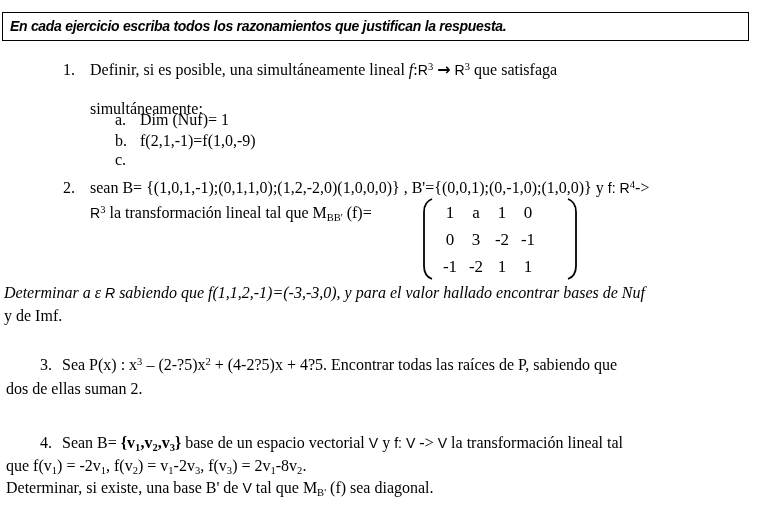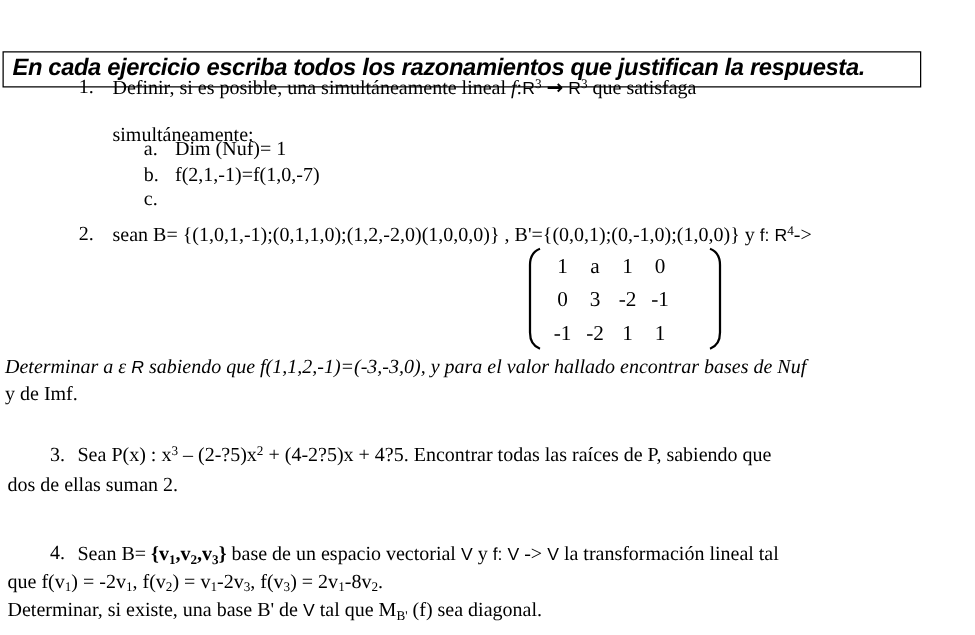--- a/index.html
+++ b/index.html
@@ -8,23 +8,23 @@
     font-family:"Liberation Serif", serif; font-size:16px; color:#000000;
     overflow:hidden;
   }
   .abs { position:absolute; white-space:nowrap; line-height:20px; }
   .row { display:flex; }
   .num { width:27px; flex:0 0 auto; }
   .num-sm { width:22px; flex:0 0 auto; }
   .sublabel { width:25px; flex:0 0 auto; }
   .title-box {
     position:absolute; left:2px; top:12px; width:718px;
-    border:1px solid #000000; padding:2px 8px 3px 7px;
+    border:1px solid #000000; padding:2px 20px 3px 7px;
     font-family:"Liberation Sans", sans-serif; font-weight:bold; font-style:italic;
-    font-size:19px; letter-spacing:-0.3px; line-height:22px; white-space:nowrap;margin-top:29px;
+    font-size:14px; letter-spacing:-0.3px; line-height:22px; white-space:nowrap;
   }
   
   .seg-sup  { font-size:0.66em; position:relative; top:-0.5em; }
   .seg-sub  { font-size:0.66em; position:relative; top:0.25em; }
   .seg-b    { font-weight:bold; }
   .seg-bsub { font-weight:bold; font-size:0.66em; position:relative; top:0.25em; }
   .seg-i    { font-style:italic; }
   .seg-sf   { font-family:"Liberation Sans", sans-serif; font-size:0.88em; }
   .seg-arrow{ font-family:"DejaVu Sans", sans-serif; font-weight:bold; }
   
@@ -49,30 +49,31 @@
     <span><span>Definir, si es posible, una simultáneamente lineal </span><span class="seg-i">f</span><span>:</span><span class="seg-sf">R</span><span class="seg-sup">3</span><span> </span><span class="seg-arrow">→</span><span> </span><span class="seg-sf">R</span><span class="seg-sup">3</span><span> que satisfaga</span></span>
   </div>
   <div class="abs" style="left:90px; top:82px;margin-top:17px;">simultáneamente:</div>
 
   <div class="abs row" style="left:115px; top:110px;">
     <span class="sublabel">a.</span>
     <span><span>Dim (Nuf)= 1</span></span>
   </div>
   <div class="abs row" style="left:115px; top:131px;">
     <span class="sublabel">b.</span>
-    <span><span>f(2,1,-1)=f(1,0,-7)</span></span>
+    <span><span>f(2,1,-1)=f(1,0,-9)</span></span>
   </div>
   <div class="abs row" style="left:115px; top:150px;">
     <span class="sublabel">c.</span>
   </div>
 
   <div class="abs row" style="left:63px; top:178px;">
     <span class="num">2.</span>
     <span><span>sean B= {(1,0,1,-1);(0,1,1,0);(1,2,-2,0)(1,0,0,0)} , B'={(0,0,1);(0,-1,0);(1,0,0)} y </span><span class="seg-sf">f:</span><span> </span><span class="seg-sf">R</span><span class="seg-sup">4</span><span>-&gt;</span></span>
   </div>
+  <div class="abs" style="left:90px; top:203px;"><span class="seg-sf">R</span><span class="seg-sup">3</span><span> la transformación lineal tal que M</span><span class="seg-sub">BB'</span><span> (f)=</span></div>
 
   <div class="matrix">
     <svg class="paren" width="14" height="84" viewBox="0 0 14 84">
       <path d="M12 2 Q4 5 4 15 L4 69 Q4 79 12 82" fill="none" stroke="#000000" stroke-width="1.8"></path>
     </svg>
     <div class="mcells">
         <div class="mrow">
           <span class="mcell">1</span>
           <span class="mcell">a</span>
           <span class="mcell">1</span>

